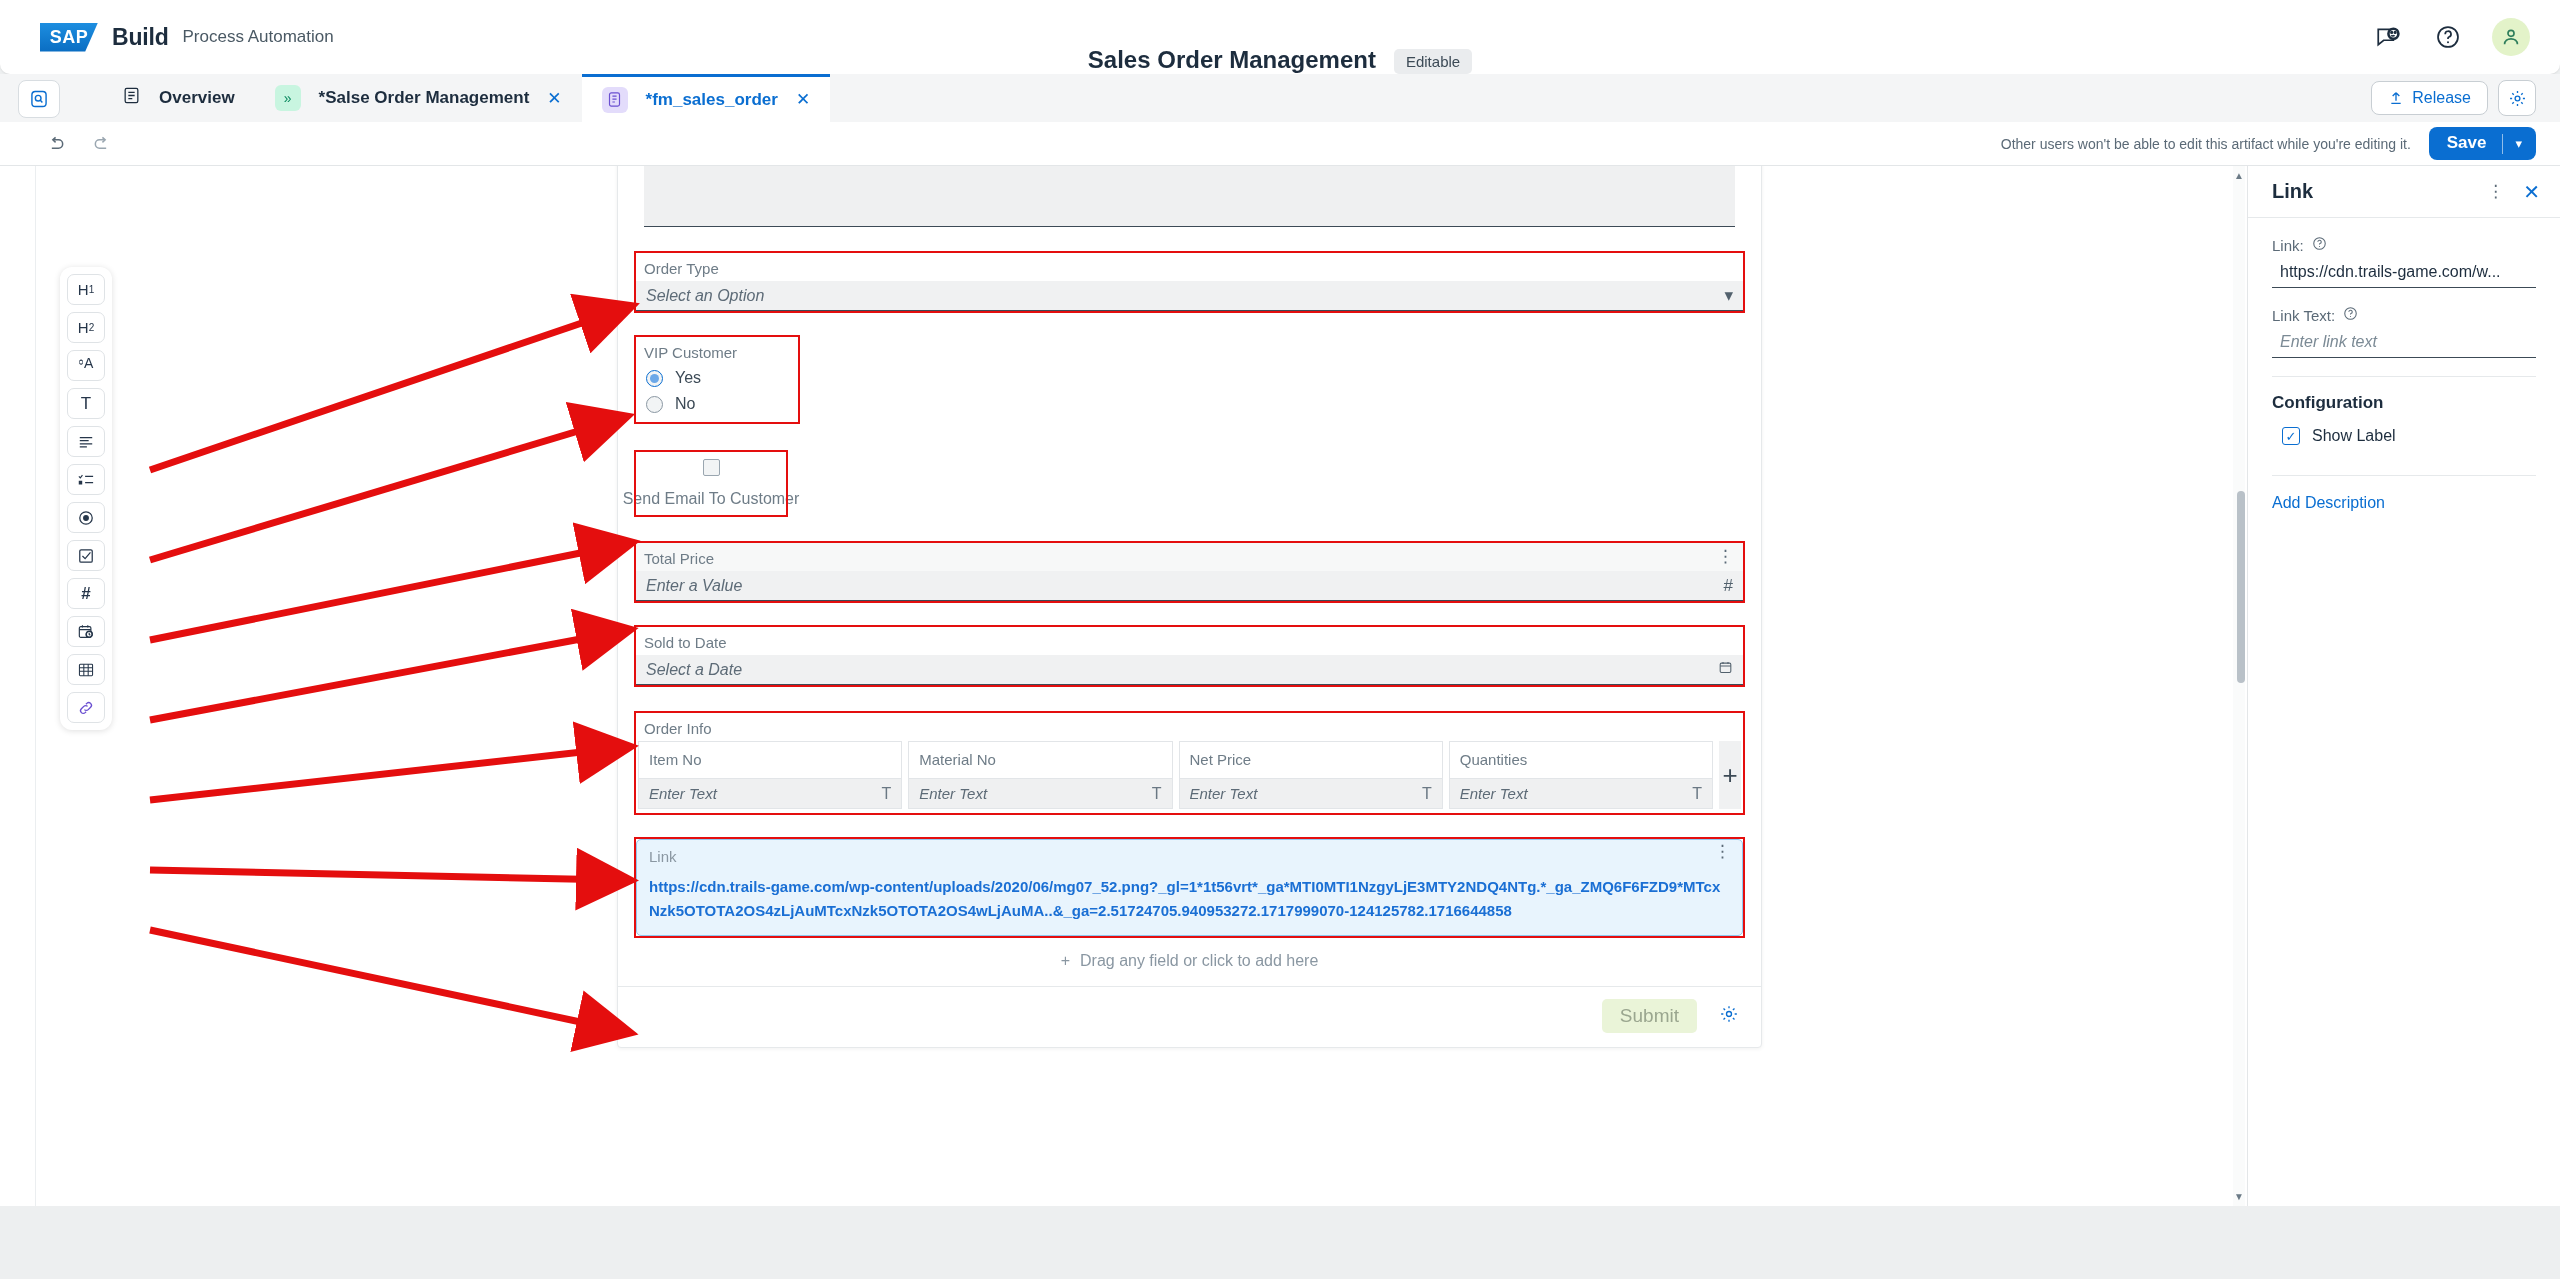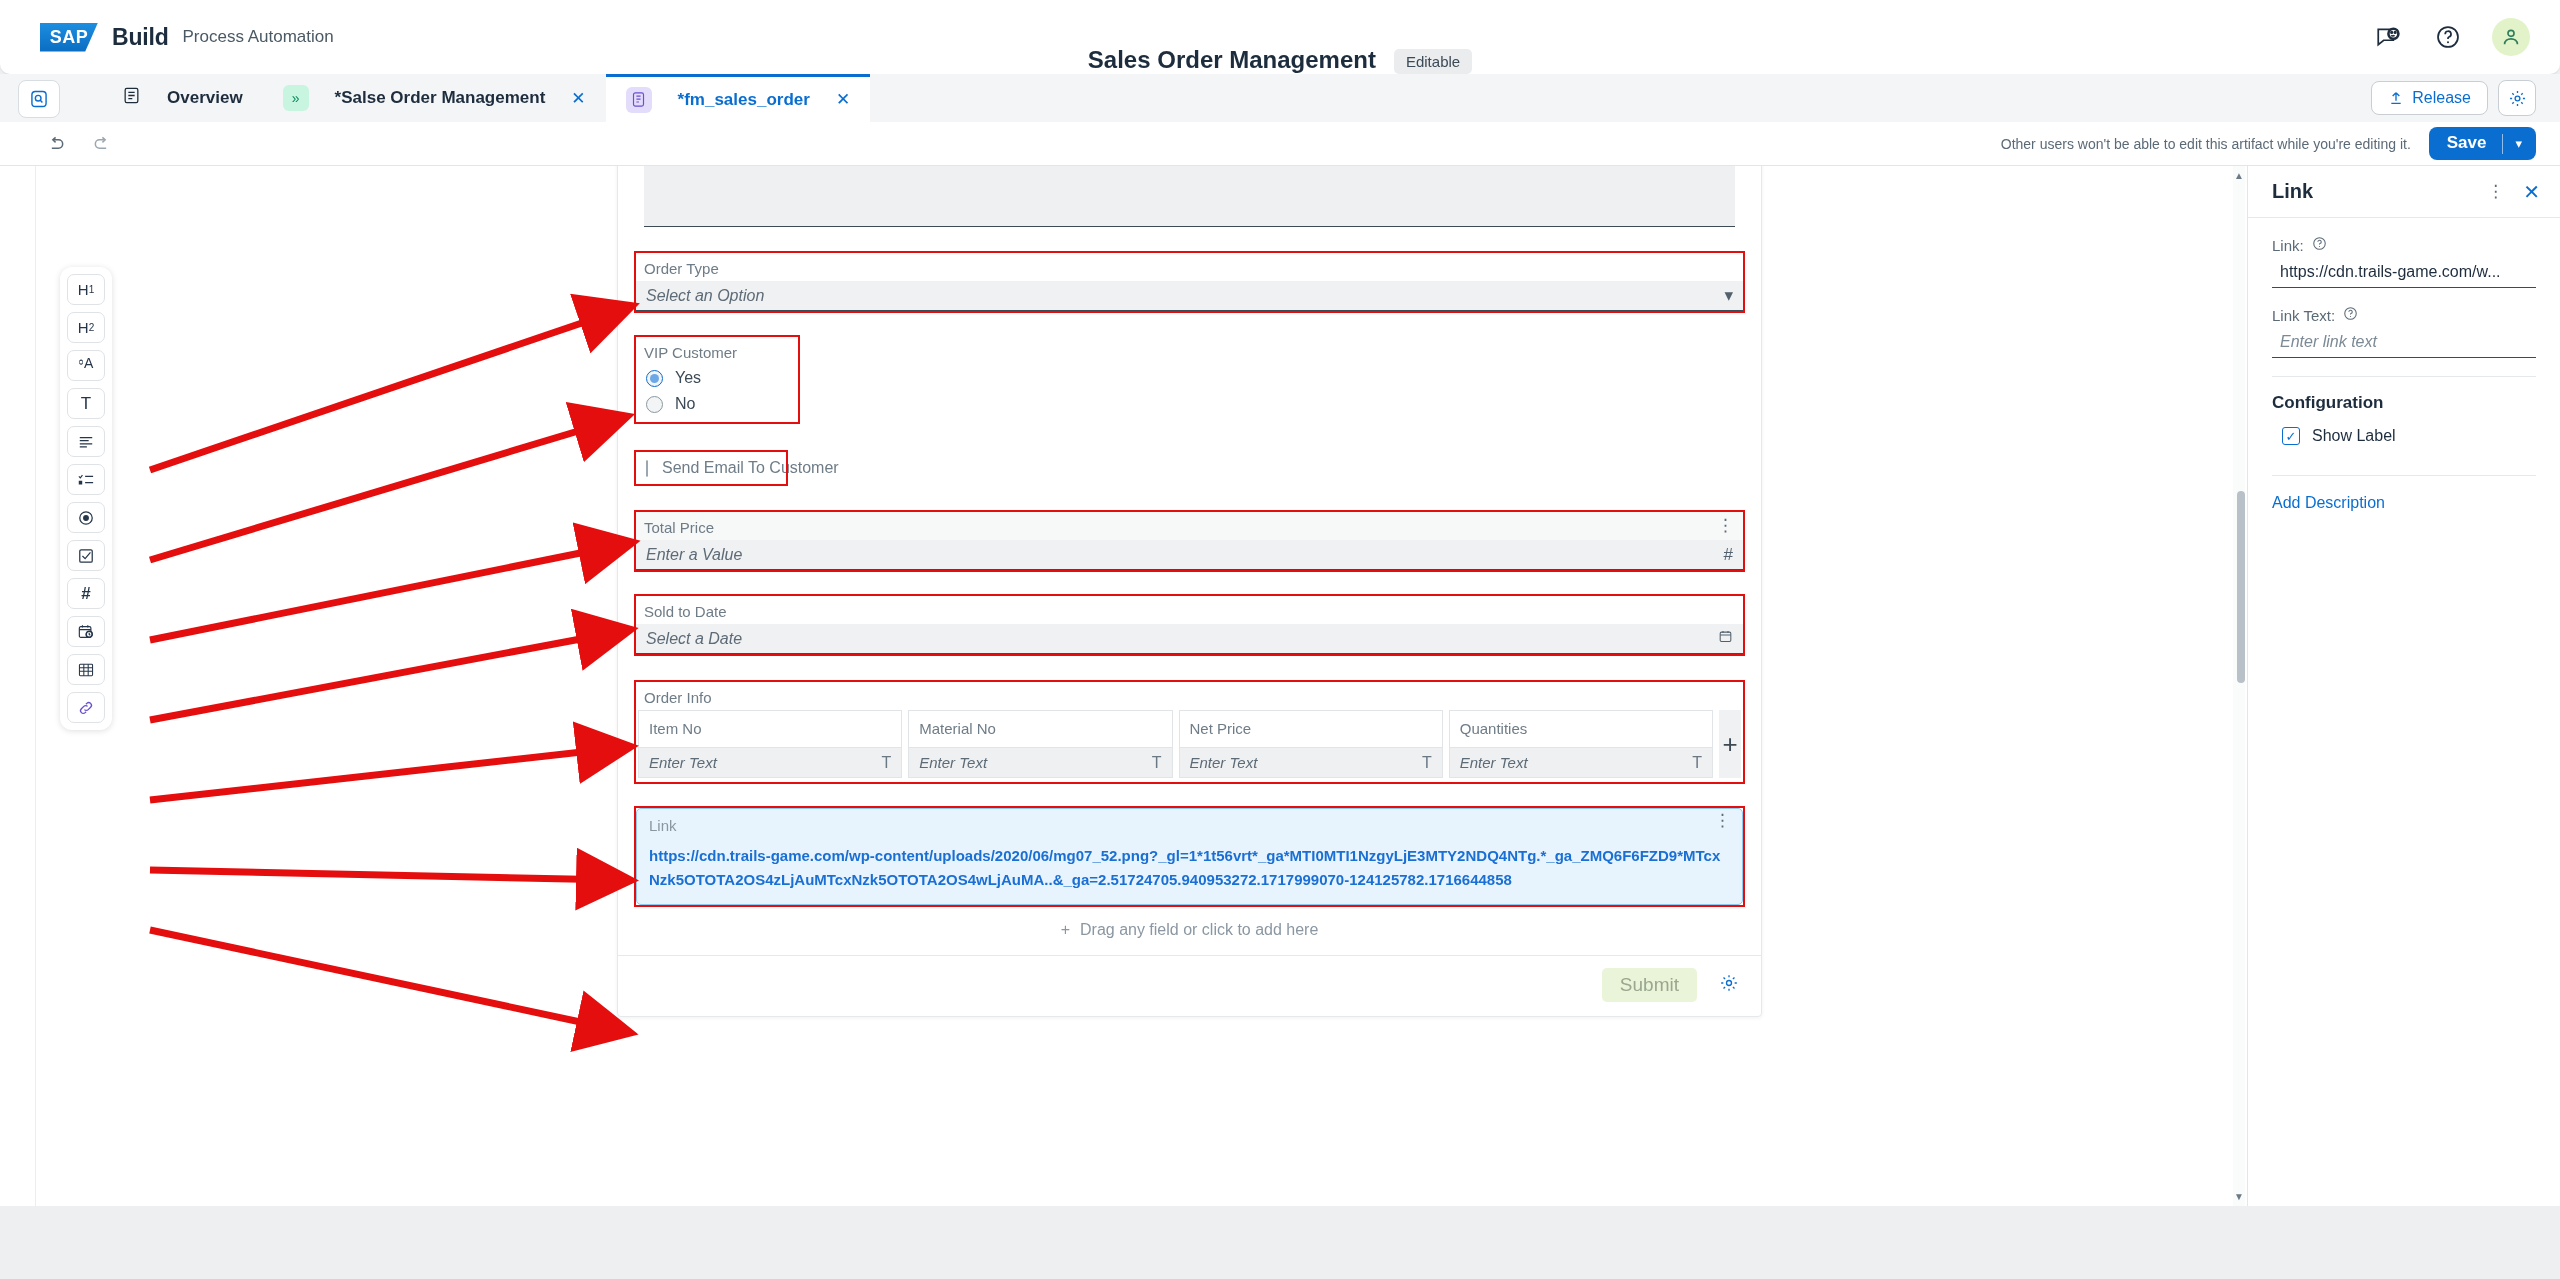--- a/index.html
+++ b/index.html
@@ -52,21 +52,21 @@
   .tabbar {
     position: absolute; left: 0; top: 74px; width: 2560px; height: 48px;
     background: #f4f5f6; display: flex; align-items: flex-end;
   }
   .tab-home {
     width: 42px; height: 38px; margin-left: 18px; margin-bottom: 4px;
     border: 1px solid #d8dde1; border-radius: 8px; background: #fff;
     display: flex; align-items: center; justify-content: center; cursor: pointer;
   }
   .tab {
-    height: 48px; display: flex; align-items: center; gap: 26px;
+    height: 48px; display: flex; align-items: center; gap: 18px;
     padding: 0 20px; font-size: 17px; cursor: pointer; position: relative; text-align: center;
   }
   .tab.active { background: #fff; border-top: 3px solid #0a6ed1; }
   .tab.active .tab-label { color: #0a6ed1; font-weight: 700; }
   .tab-label { color: #1d2d3e; font-weight: 700; white-space: nowrap; }
   .tab-close { color: #0a6ed1; font-size: 17px; font-weight: 400; }
   .tab-chip {
     width: 26px; height: 26px; border-radius: 6px;
     display: flex; align-items: center; justify-content: center; font-size: 14px;
   }
@@ -154,21 +154,21 @@
 
   .radio-row { display: flex; align-items: center; gap: 12px; padding: 4px 10px; }
   .radio {
     width: 17px; height: 17px; border-radius: 50%; border: 1px solid #8a97a2;
     background: #f2f4f5; display: flex; align-items: center; justify-content: center;
   }
   .radio.on { border-color: #0a6ed1; }
   .radio.on::after { content: ""; width: 9px; height: 9px; border-radius: 50%; background: #6ca8e8; }
   .radio-label { font-size: 16px; color: #3c4a56; }
 
-  .check-row { display: flex; align-items: center; gap: 14px; padding: 4px 10px; }
+  .check-row { display: flex; align-items: center; gap: 14px; padding: 4px 10px; flex-direction: column; }
   .chkbox { width: 17px; height: 17px; border: 1px solid #9aa6b0; border-radius: 2px; background: #f2f4f5; }
   .chk-label { font-size: 16px; color: #6e7c87; }
 
   .kebab { color: #5b6a77; font-size: 17px; letter-spacing: 1px; line-height: 8px; }
 
   
   .tbl-wrap { padding: 0 0 4px 0; }
   .tbl-row { display: flex; align-items: stretch; gap: 6px; padding: 0 2px; }
   .tbl-col { flex: 1; border: 1px solid #e2e5e8; background: #fff; }
   .tbl-col-head { font-size: 15px; color: #6e7c87; padding: 9px 10px 10px 10px; }

